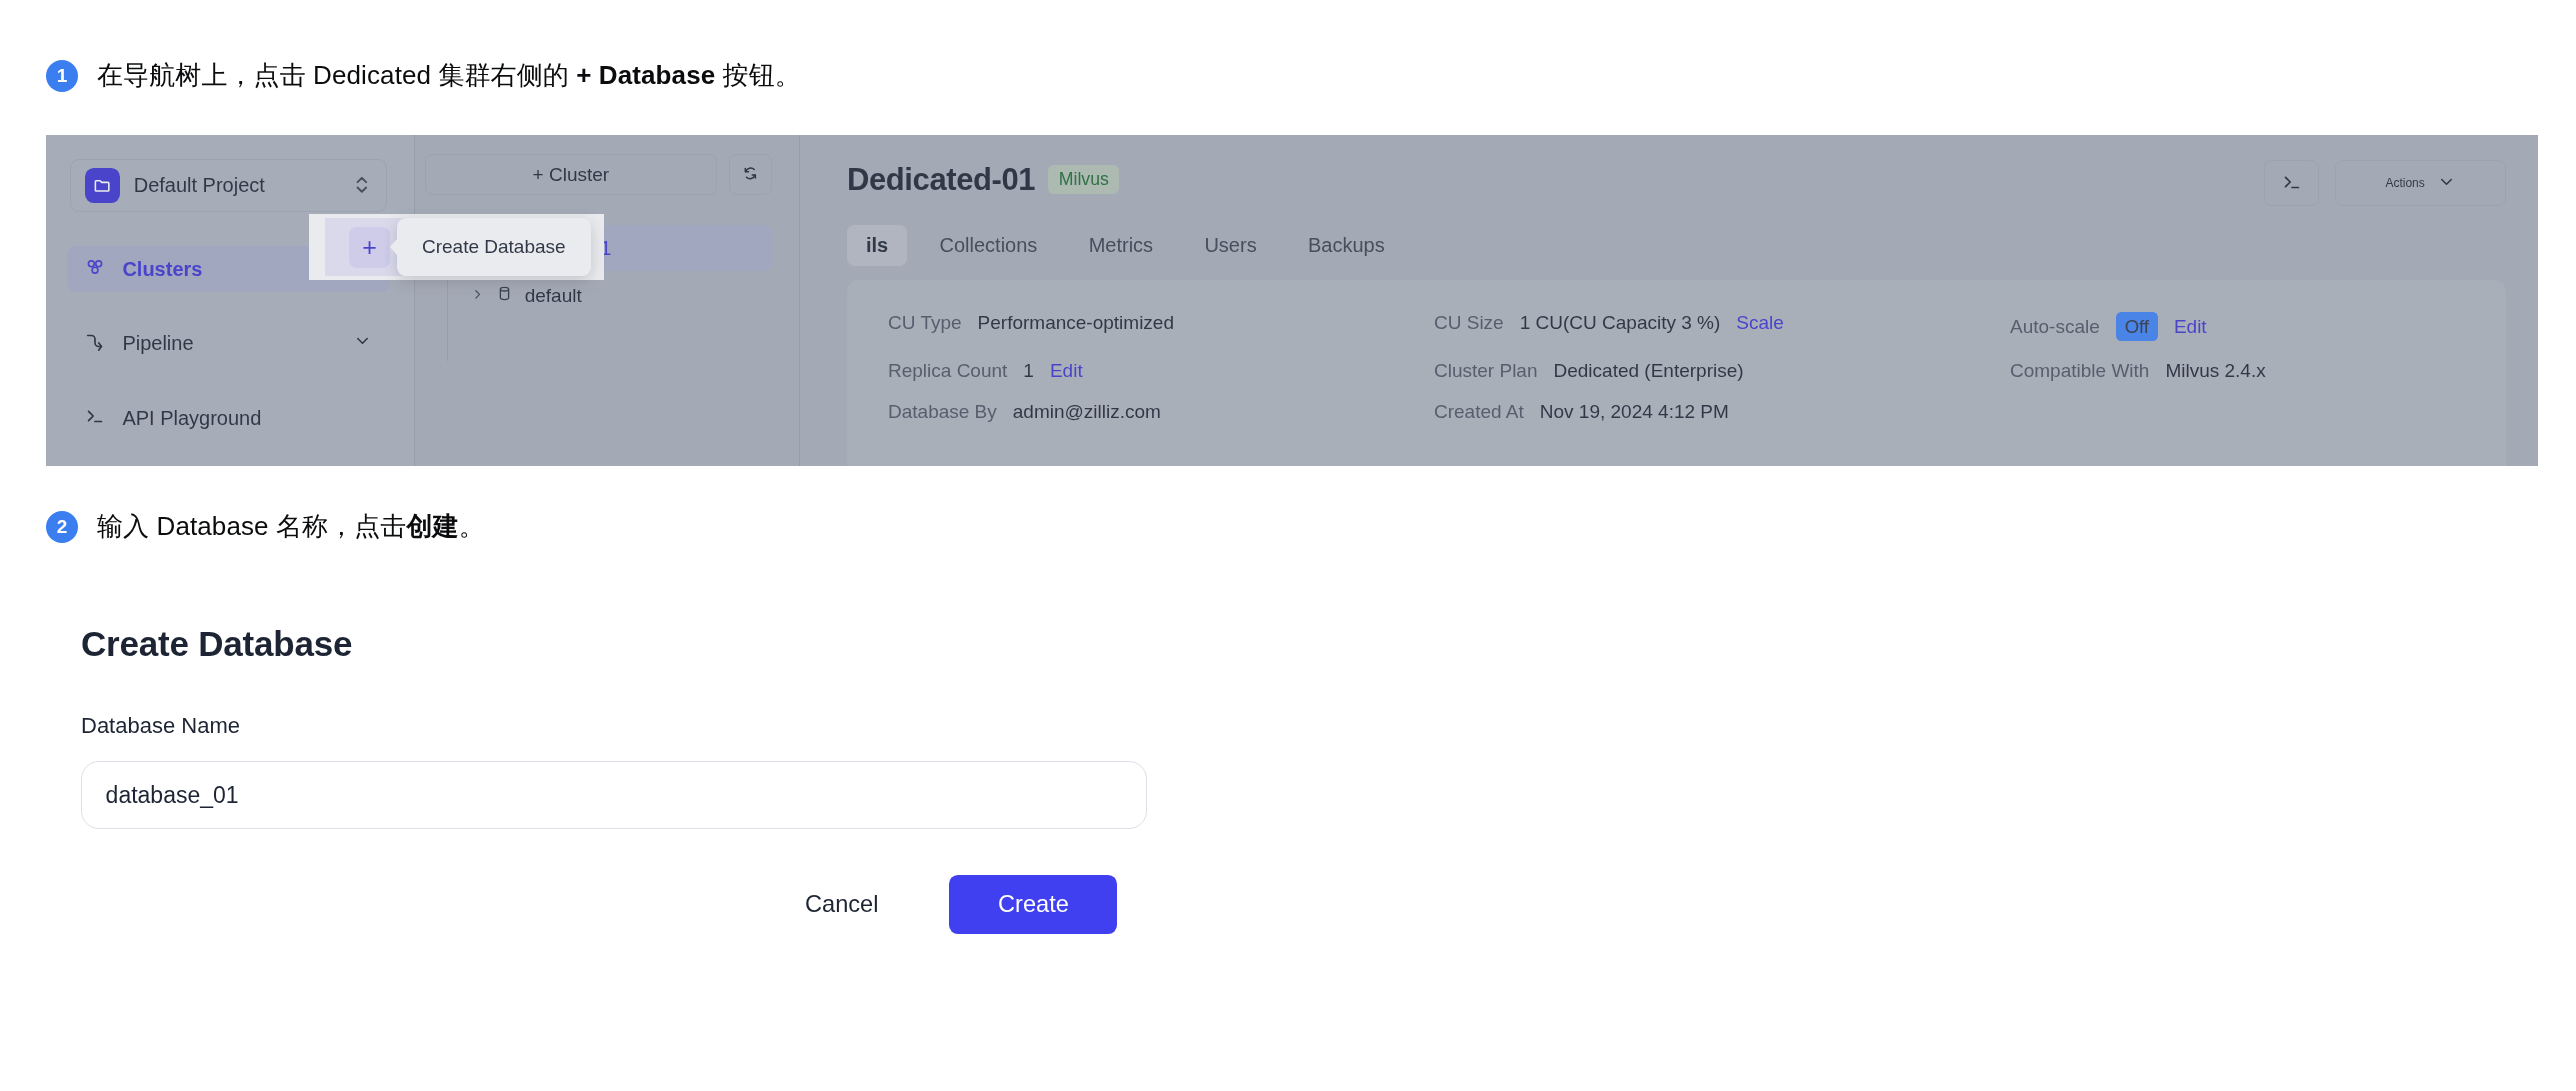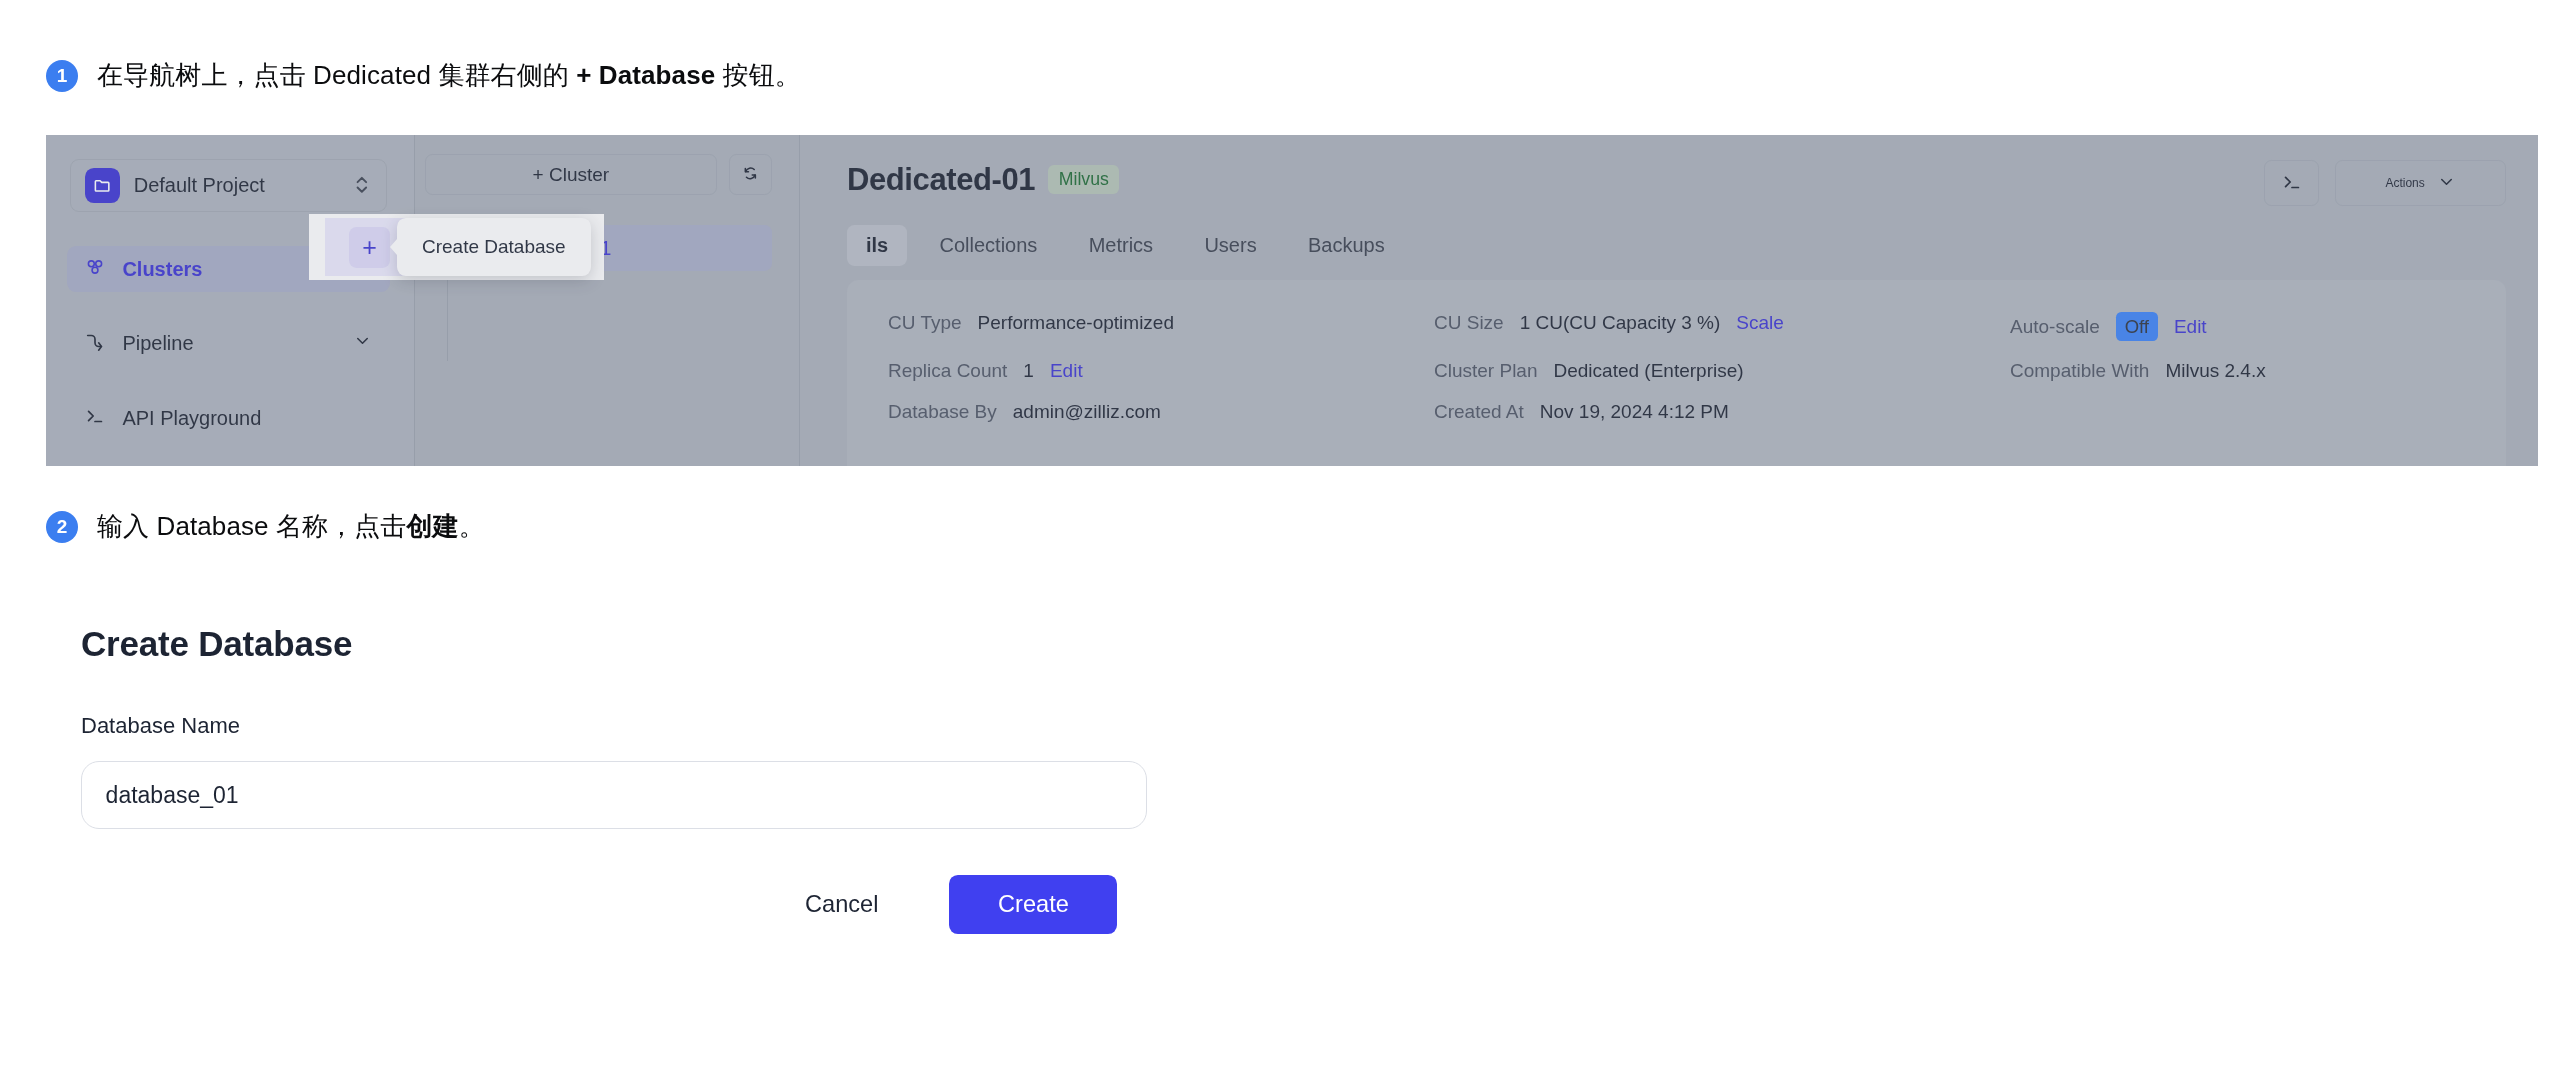--- a/index.html
+++ b/index.html
@@ -379,20 +379,34 @@
       <span>
         <svg width="20.7" height="20.7" viewBox="0 0 24 24" fill="none" stroke="#3b34d4" stroke-width="1.7">
           <circle cx="8" cy="8.5" r="3.2"></circle>
             <circle cx="16" cy="8.5" r="3.2"></circle>
             <circle cx="12" cy="15.5" r="3.2"></circle>
         </svg>
       </span>
       <span>Dedicated-01</span>
     </div>
 
+    <div id="tree-item-database">
+      <span>
+        <svg width="14.8" height="14.8" viewBox="0 0 24 24" fill="none" stroke="#3b4250" stroke-width="2" stroke-linecap="round" stroke-linejoin="round">
+            <path d="M9.5 6l6 6-6 6"></path>
+          </svg>
+      </span>
+      <span>
+        <svg width="19" height="19" viewBox="0 0 24 24" fill="none" stroke="#2b323f" stroke-width="1.7">
+          <ellipse cx="12" cy="6.6" rx="5.2" ry="2.3"></ellipse>
+            <path d="M6.8 6.6v10.8c0 1.27 2.33 2.3 5.2 2.3s5.2-1.03 5.2-2.3V6.6"></path>
+        </svg>
+      </span>
+      <span>default</span>
+    </div>
   </div>
 
   <div class="main-pane">
     <div id="cluster-title-row">
       <span id="cluster-title">Dedicated-01</span>
       <span id="status-badge">Milvus</span>
     </div>
 
     <div id="header-actions">
       <div id="terminal-btn">

